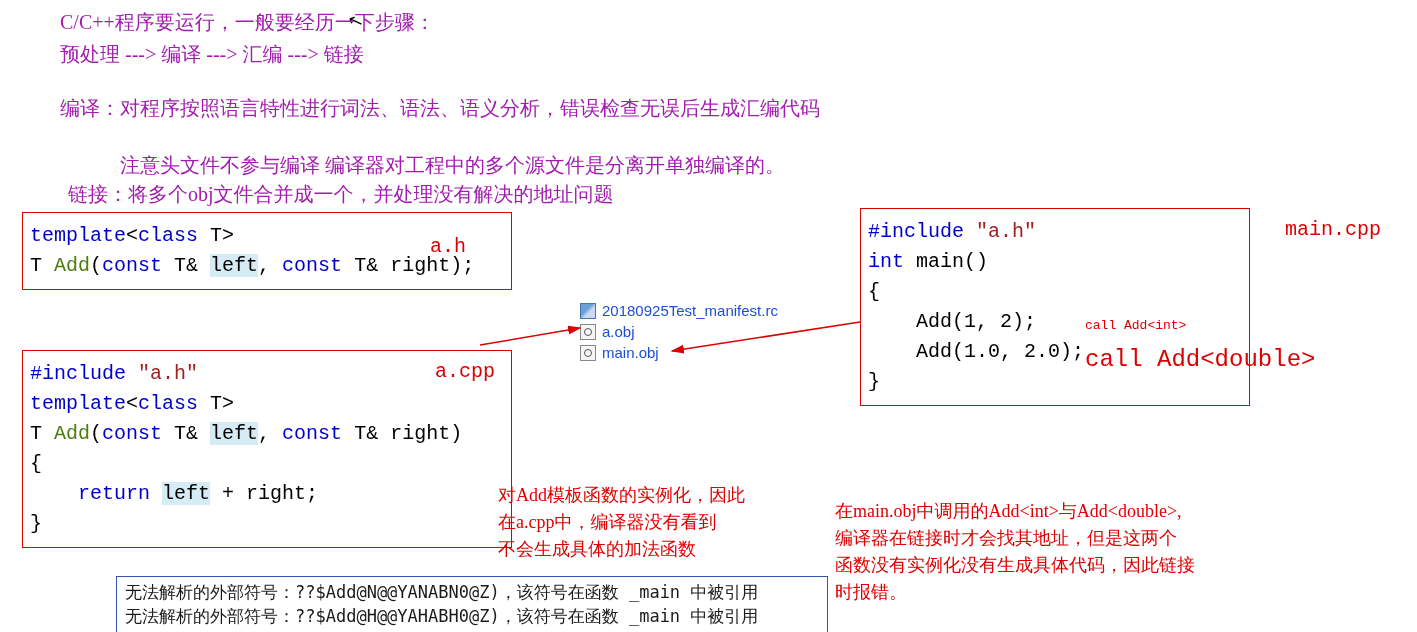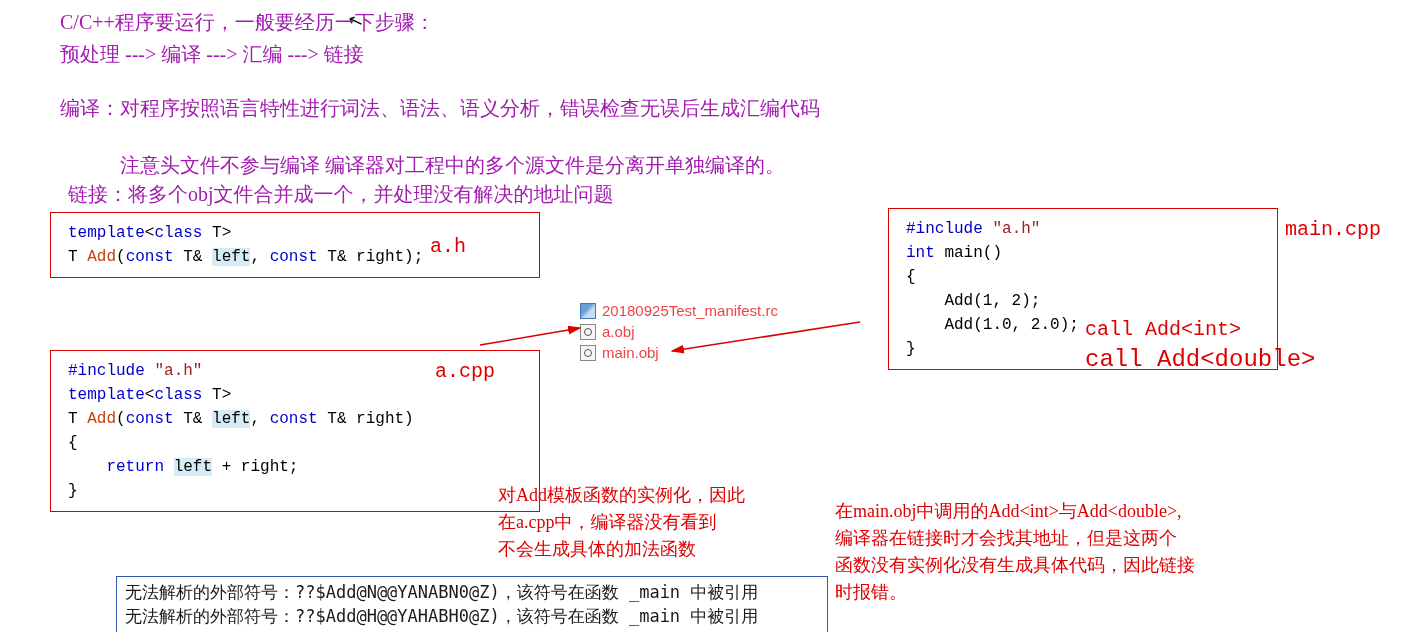--- a/index.html
+++ b/index.html
@@ -8,55 +8,54 @@
       height: 632px;
       position: relative;
       font-family: "SimSun", "宋体", serif;
       background: white;
       overflow: hidden;
     }
     .text-block { position: absolute; font-size: 20px; line-height: 1.6; color: #a21caf; }
     .code-box {
       position: absolute;
       border: 1.5px solid #d00;
-      padding: 8px 17px;
+      padding: 8px 7px;
       font-family: "Consolas", "Courier New", monospace;
-      font-size: 16px;
+      font-size: 20px;
       line-height: 1.5;
-      margin-left: 28px;
     }
     .label-red {
       position: absolute;
       color: #d00;
       font-family: "Consolas", "Courier New", monospace;
       font-size: 20px;
     }
     .kw-blue { color: #0000cc; }
-    .kw-teal { color: #c2410c; }
+    .kw-teal { color: #4d7c0f; }
     .hl { background: #d6ecf5; }
     .note-red {
       position: absolute;
       color: #d00;
       font-size: 18px;
       line-height: 1.5;
     }
     .error-box {
       position: absolute;
       border: 1.2px solid #3355aa;
       padding: 4px 8px;
       font-size: 17px;
       line-height: 1.4;
       color: #1a1a1a;
       font-family: "SimSun", "Consolas", monospace;
     }
     .file-list {
       position: absolute;
       font-family: "Microsoft YaHei", Arial, sans-serif;
       font-size: 15px;
-      color: #ef4444;
+      color: #1d4ed8;
     }
     .file-row {
       display: flex;
       align-items: center;
       gap: 6px;
       margin-bottom: 4px;
     }
     .icon-rc {
       width: 16px; height: 16px;
       display: inline-block;
@@ -150,21 +149,21 @@
   </div>
   <div>
     <span class="kw-blue">int</span><span> main()</span>
   </div>
   <div>{</div>
   <div style="white-space:pre;">    Add(1, 2);</div>
   <div style="white-space:pre;">    Add(1.0, 2.0);</div>
   <div>}</div>
 </div>
 <div class="label-red" style="left:1285px; top:218px;">main.cpp</div>
-<div class="label-red" style="left:1085px; top:318px; font-size:20px;">call Add&lt;int&gt;</div>
+<div class="label-red" style="left:1085px; top:318px; font-size:13px;">call Add&lt;int&gt;</div>
 <div class="label-red" style="left:1085px; top:346px; font-size:24px;">call Add&lt;double&gt;</div>
 
 <div class="note-red" style="left:498px; top:482px;">
   <div>对Add模板函数的实例化，因此</div>
   <div>在a.cpp中，编译器没有看到</div>
   <div>不会生成具体的加法函数</div>
 </div>
 
 <div class="note-red" style="left:835px; top:498px;">
   <div>在main.obj中调用的Add&lt;int&gt;与Add&lt;double&gt;,</div>

